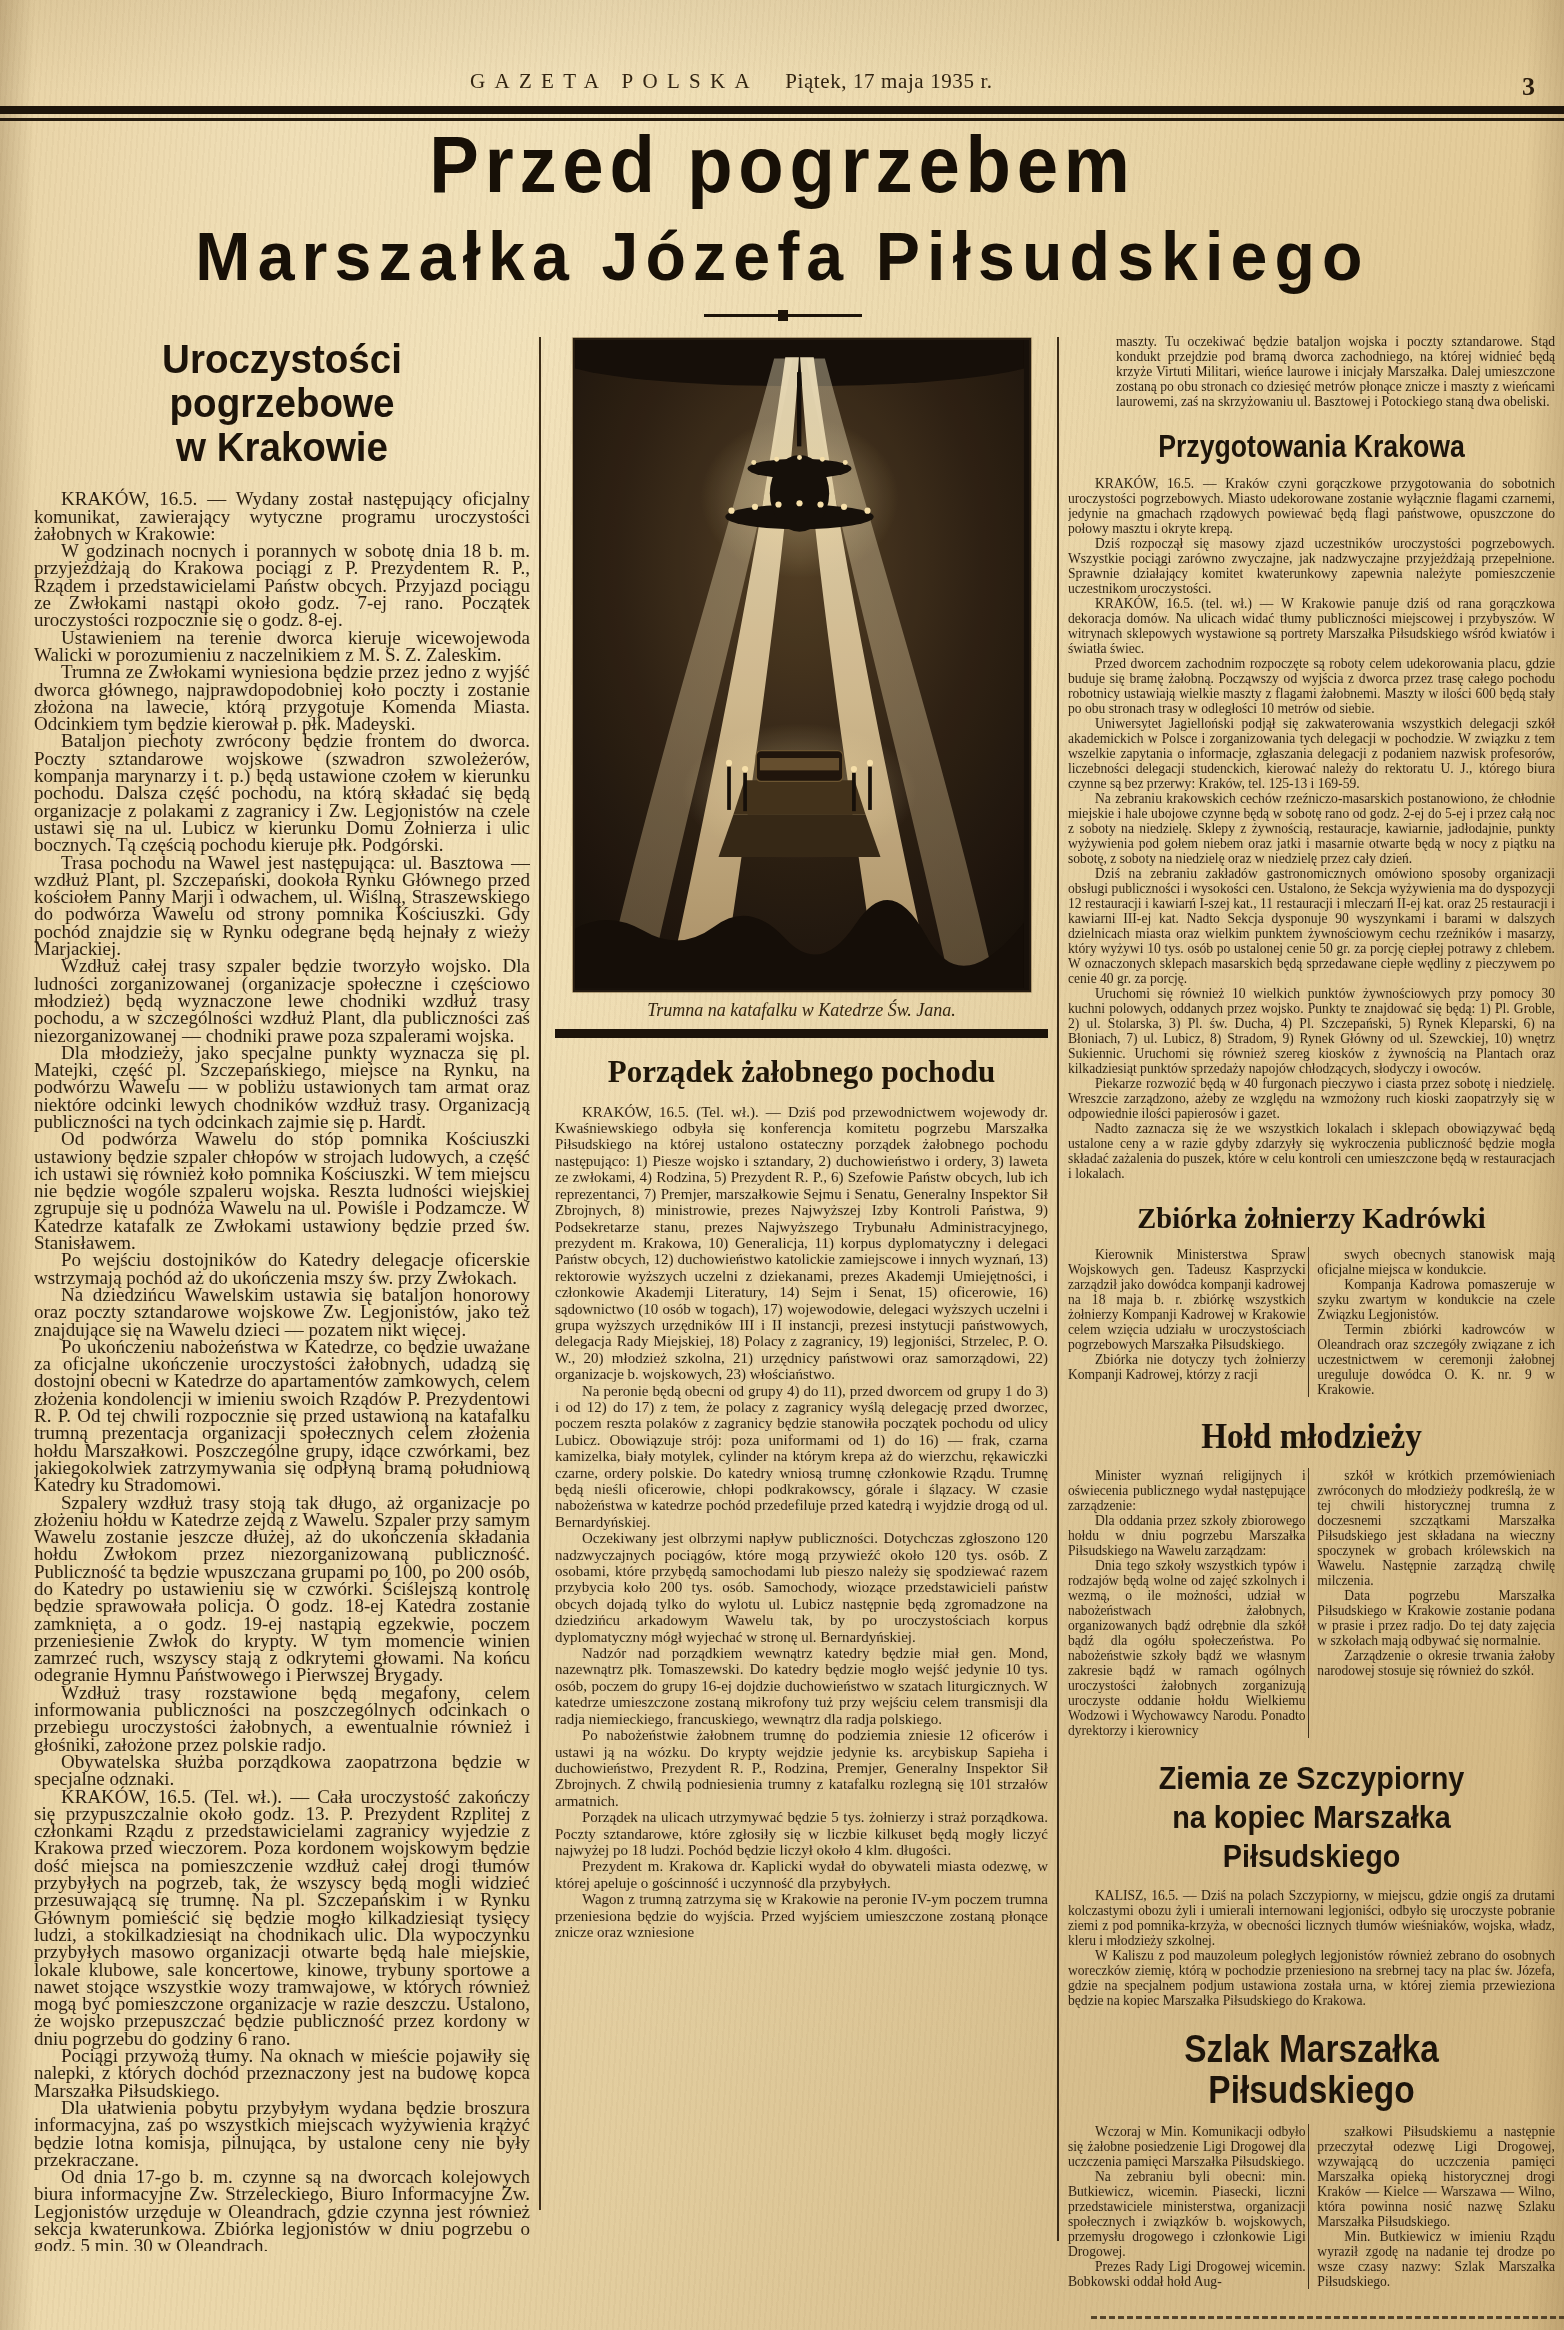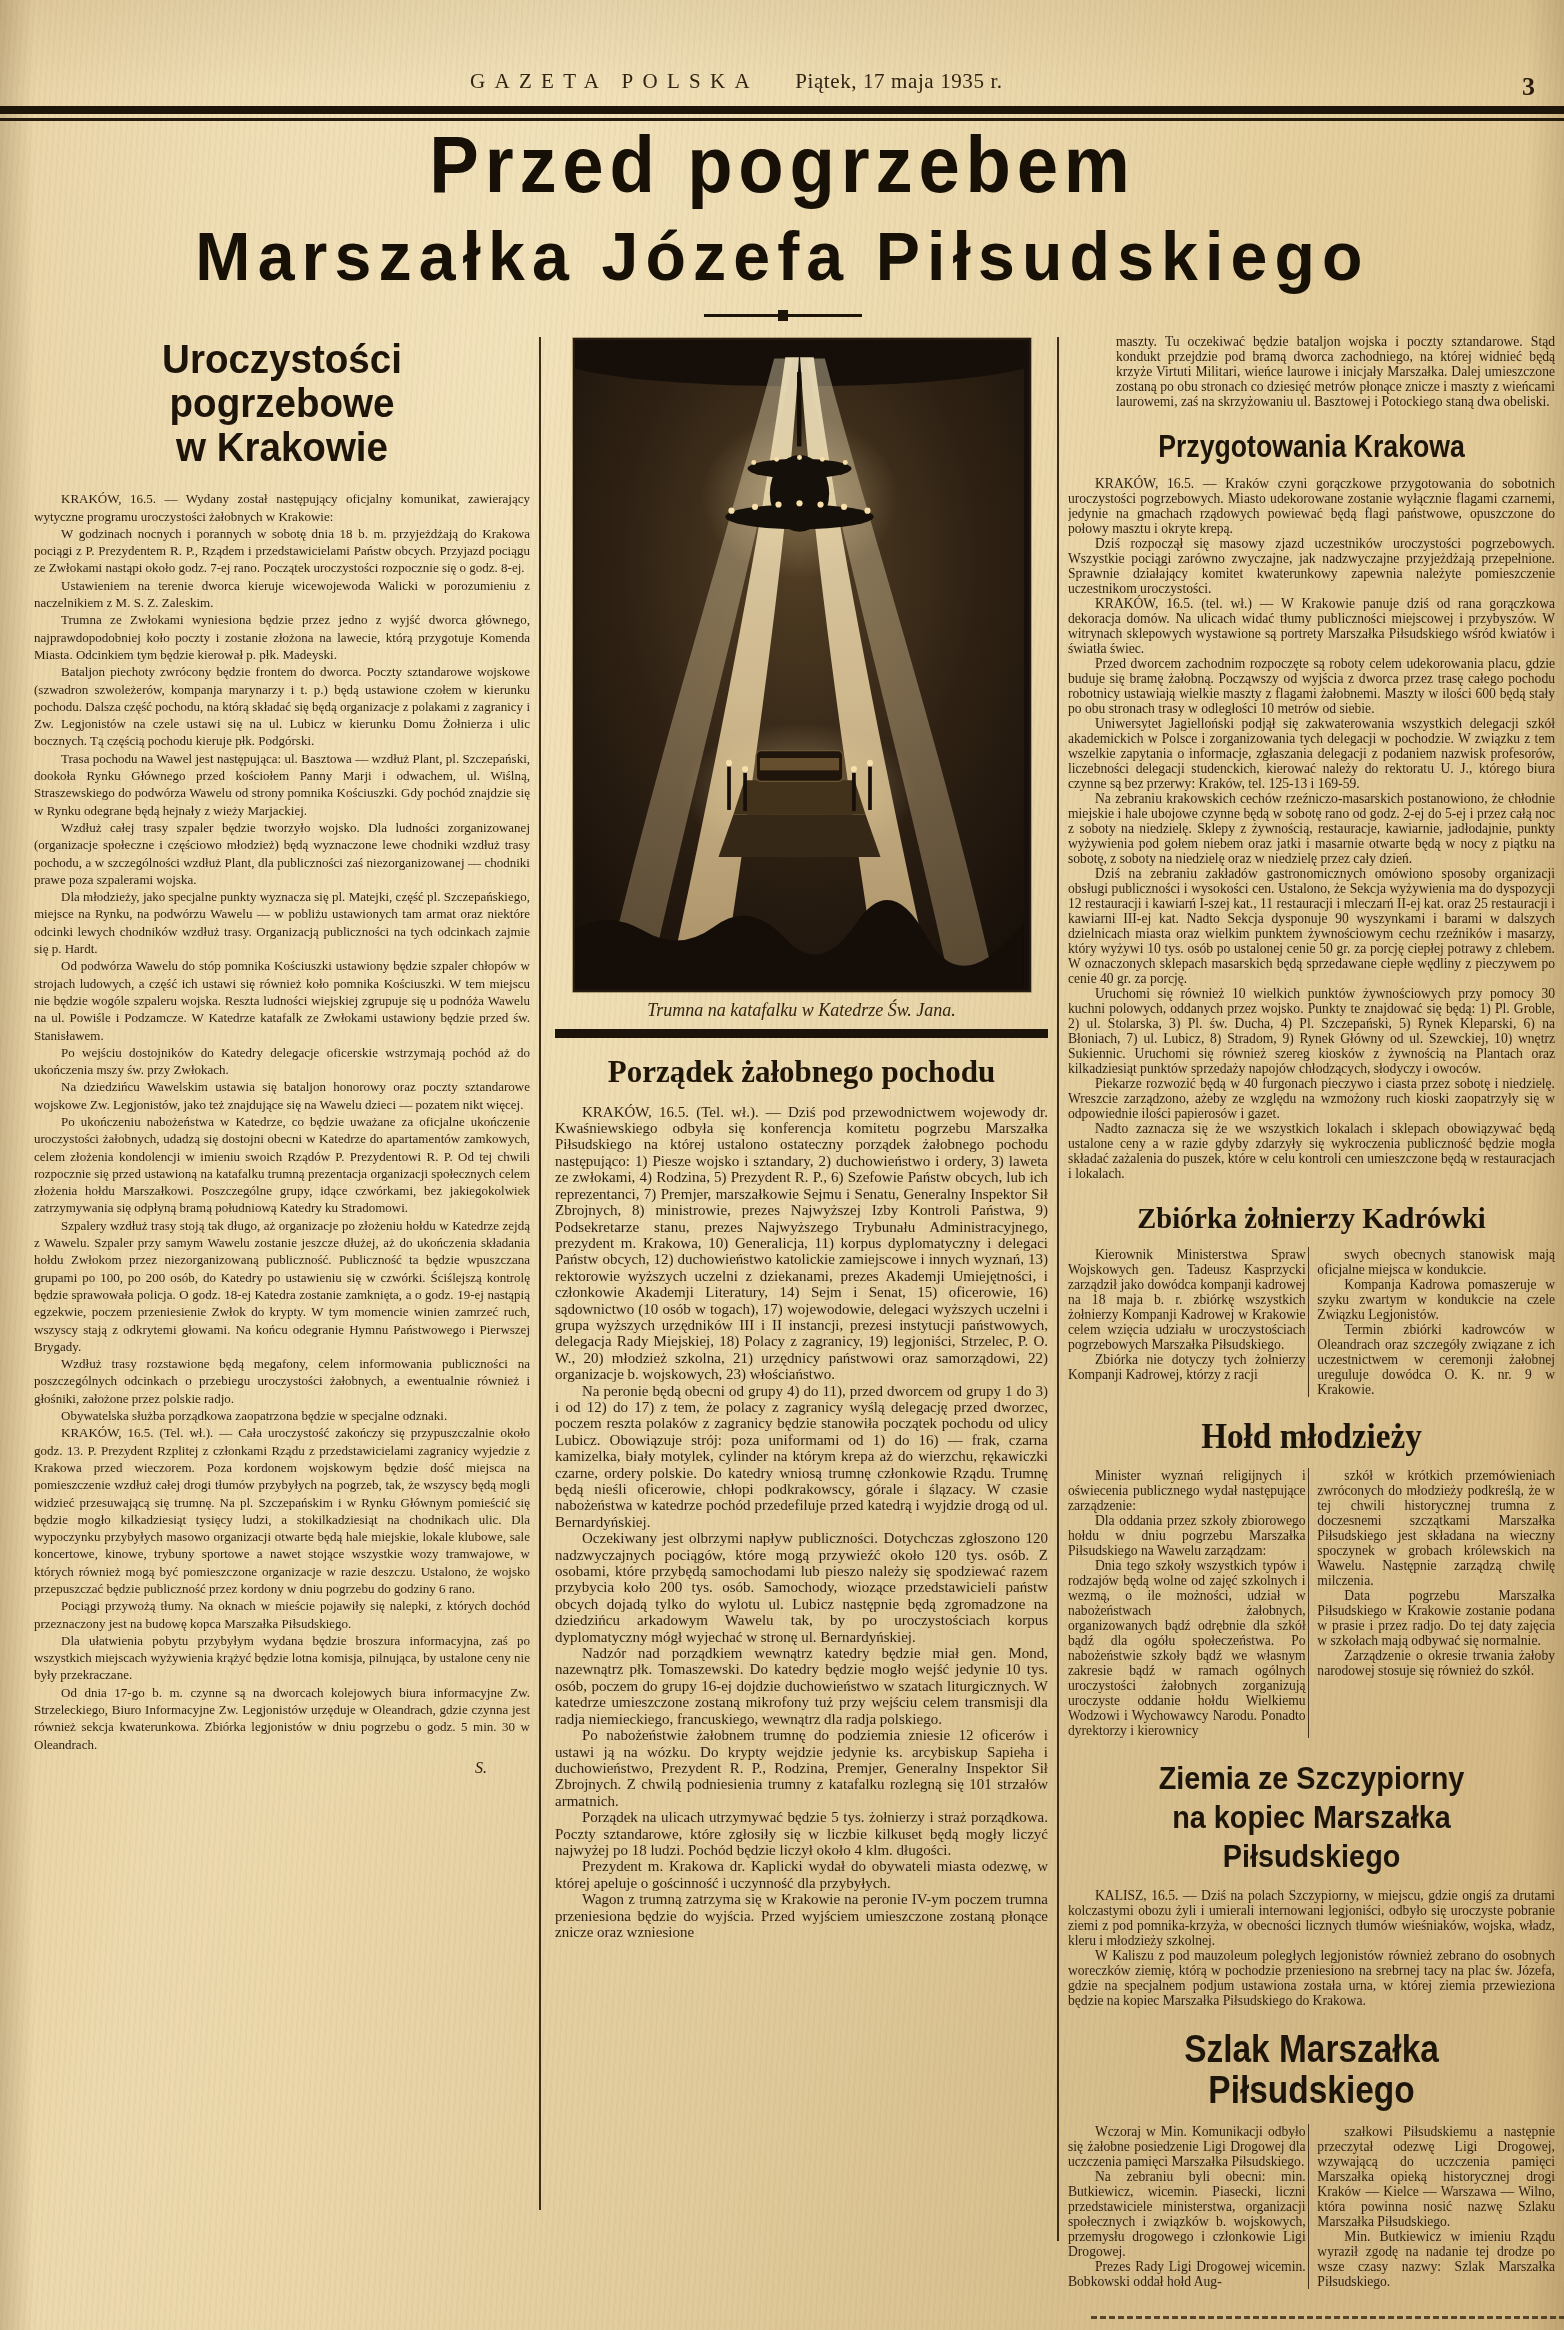--- a/index.html
+++ b/index.html
@@ -16,21 +16,21 @@
     background:
       linear-gradient(90deg, rgba(92,64,30,.22), transparent 2.2%),
       linear-gradient(-90deg, rgba(92,64,30,.18), transparent 2.5%),
       linear-gradient(180deg, rgba(120,90,45,.10), transparent 4%),
       repeating-linear-gradient(94deg, rgba(120,90,50,.045) 0 1.9px, transparent 1.9px 5.6px);
   }
   
   .masthead{position:absolute;top:69px;left:0;width:100%;height:37px;}
   .masthead-center{position:absolute;left:470px;top:0;font-size:21px;color:#322412;white-space:nowrap;}
   .masthead-title{font-weight:normal;letter-spacing:9.3px;margin-right:21px;}
-  .masthead-date{letter-spacing:0.6px;margin-left:10px;}
+  .masthead-date{letter-spacing:0.6px;}
   .page-number{position:absolute;right:30px;top:2.5px;font-size:26px;font-weight:bold;color:#2a1c0d;}
   .rule-thick{position:absolute;left:0;width:1565px;height:8px;background:#1d140a;}
   .rule-thin{position:absolute;left:0;width:1565px;height:3.1px;background:#241a0e;}
   
   .headline{position:absolute;top:122px;left:0;width:100%;text-align:center;
     font-family:"Liberation Sans",sans-serif;font-weight:bold;color:#171007;}
   .headline-l1{font-size:79px;letter-spacing:6.2px;line-height:1.1;transform:scaleX(.94);transform-origin:center;}
   .headline-l2{font-size:69px;letter-spacing:7.4px;line-height:1.1;margin-top:10px;transform:scaleX(.96);transform-origin:center;}
   .headline-divider{position:absolute;top:310px;left:0;width:100%;display:flex;justify-content:center;align-items:center;gap:0;}
   .headline-divider .bar{width:74px;height:3.7px;background:#1d140a;}
@@ -38,21 +38,21 @@
   
   .col{position:absolute;top:334px;overflow:hidden;}
   .col-left{left:34px;width:496px;height:1917px;}
   .col-mid{left:555px;width:493px;height:1904px;}
   .col-right{left:1068px;width:487px;height:1978px;}
   .vrule{position:absolute;width:1.9px;background:#3c2c18;}
   .vrule-1{left:539px;top:337px;height:1873px;}
   .vrule-2{left:1057px;top:337px;height:1904px;}
   
   .para{margin:0;text-align:justify;text-indent:27px;}
-  .col-left .para{font-size:13px;line-height:17.3px;}
+  .col-left .para{font-size:19px;line-height:17.3px;}
   .col-mid  .para{font-size:15px;line-height:16.4px;}
   .col-right .para{font-size:13.6px;line-height:15px;}
   .no-indent{text-indent:0 !important;margin-left:48px;}
   
   .art-head{font-family:"Liberation Sans",sans-serif;font-weight:bold;color:#1d140a;text-align:center;line-height:1.08;}
   .left-head{font-size:41px;transform:scaleX(.94);transform-origin:center;margin:2.5px 0 21px 0;}
   .mid-head{font-family:"Liberation Serif",serif;font-size:31px;font-weight:bold;text-align:center;margin:16px 0 13.6px 0;color:#201608;}
   .r-head{font-size:31px;transform:scaleX(.86);transform-origin:center;margin:21px 0 12.4px 0;}
   .r-head-serif{font-family:"Liberation Serif",serif;transform:scaleX(.95);font-size:30px;}
   .r-head-two{font-size:32px;line-height:1.22;transform:scaleX(.9);}

